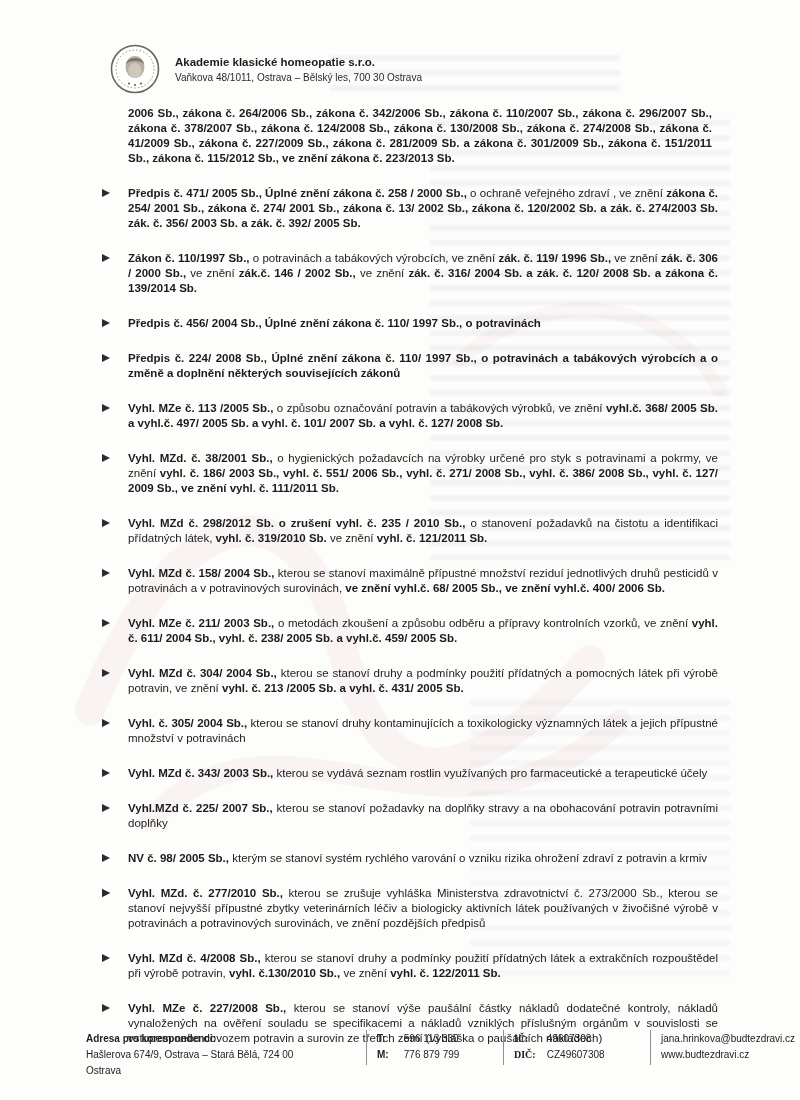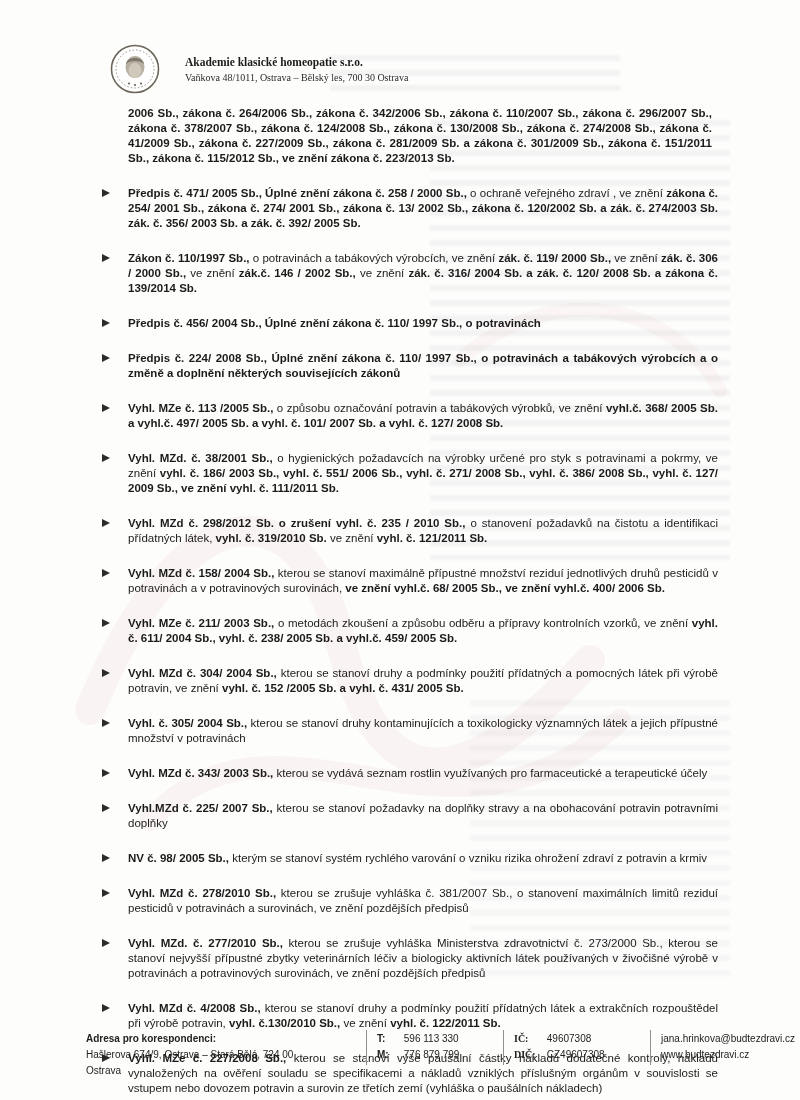--- a/index.html
+++ b/index.html
@@ -28,21 +28,21 @@
       transparent 6px, transparent 15px);
     filter:blur(1px);
   }
   .bleed.b1{left:430px;top:120px;width:300px;height:440px;}
   .bleed.b2{left:330px;top:55px;width:290px;height:42px;}
   .bleed.b3{left:470px;top:700px;width:260px;height:280px;opacity:.7;}
 
   
   header{
     position:absolute;left:110px;top:44px;right:80px;
-    display:flex;align-items:center;gap:25px;font-family:Liberation Serif, serif;
+    display:flex;align-items:center;gap:15px;
   }
   .logo{width:50px;height:50px;flex:0 0 auto;}
   .company-name{font-size:11.5px;font-weight:bold;color:#1c1c1c;}
   .company-addr{font-size:10px;color:#2a2a2a;margin-top:4px;}
 
   
   main{
     position:absolute;left:100px;top:106px;width:618px;
     font-size:11.5px;line-height:15px;color:#1b1b1b;
     text-align:justify;
@@ -105,34 +105,34 @@
     <div>
       <div class="company-name">Akademie klasické homeopatie s.r.o.</div>
       <div class="company-addr">Vaňkova 48/1011, Ostrava – Bělský les, 700 30 Ostrava</div>
     </div>
   </header>
 
   <main>
     <p class="intro"><b>2006 Sb., zákona č. 264/2006 Sb., zákona č. 342/2006 Sb., zákona č. 110/2007 Sb., zákona č. 296/2007 Sb., zákona č. 378/2007 Sb., zákona č. 124/2008 Sb., zákona č. 130/2008 Sb., zákona č. 274/2008 Sb., zákona č. 41/2009 Sb., zákona č. 227/2009 Sb., zákona č. 281/2009 Sb. a zákona č. 301/2009 Sb., zákona č. 151/2011 Sb., zákona č. 115/2012 Sb., ve znění zákona č. 223/2013 Sb.</b></p>
     <div id="items">
         <div class="item"><span class="marker"></span><span><b>Předpis č. 471/ 2005 Sb., Úplné znění zákona č. 258 / 2000 Sb.,</b><span> o ochraně veřejného zdraví , ve znění </span><b>zákona č. 254/ 2001 Sb., zákona č. 274/ 2001 Sb., zákona č. 13/ 2002 Sb., zákona č. 120/2002 Sb. a zák. č. 274/2003 Sb. zák. č. 356/ 2003 Sb. a zák. č. 392/ 2005 Sb.</b></span></div>
-        <div class="item"><span class="marker"></span><span><b>Zákon č. 110/1997 Sb.,</b><span> o potravinách a tabákových výrobcích, ve znění </span><b>zák. č. 119/ 2000 Sb.,</b><span> ve znění </span><b>zák. č. 306 / 2000 Sb.,</b><span> ve znění </span><b>zák.č. 146 / 2002 Sb.,</b><span> ve znění </span><b>zák. č. 316/ 2004 Sb. a zák. č. 120/ 2008 Sb. a zákona č. 139/2014 Sb.</b></span></div>
+        <div class="item"><span class="marker"></span><span><b>Zákon č. 110/1997 Sb.,</b><span> o potravinách a tabákových výrobcích, ve znění </span><b>zák. č. 119/ 1996 Sb.,</b><span> ve znění </span><b>zák. č. 306 / 2000 Sb.,</b><span> ve znění </span><b>zák.č. 146 / 2002 Sb.,</b><span> ve znění </span><b>zák. č. 316/ 2004 Sb. a zák. č. 120/ 2008 Sb. a zákona č. 139/2014 Sb.</b></span></div>
         <div class="item"><span class="marker"></span><span><b>Předpis č. 456/ 2004 Sb., Úplné znění zákona č. 110/ 1997 Sb., o potravinách</b></span></div>
         <div class="item"><span class="marker"></span><span><b>Předpis č. 224/ 2008 Sb., Úplné znění zákona č. 110/ 1997 Sb., o potravinách a tabákových výrobcích a o změně a doplnění některých souvisejících zákonů</b></span></div>
         <div class="item"><span class="marker"></span><span><b>Vyhl. MZe č. 113 /2005 Sb.,</b><span> o způsobu označování potravin a tabákových výrobků, ve znění </span><b>vyhl.č. 368/ 2005 Sb. a vyhl.č. 497/ 2005 Sb. a vyhl. č. 101/ 2007 Sb. a vyhl. č. 127/ 2008 Sb.</b></span></div>
         <div class="item"><span class="marker"></span><span><b>Vyhl. MZd. č. 38/2001 Sb.,</b><span> o hygienických požadavcích na výrobky určené pro styk s potravinami a pokrmy, ve znění </span><b>vyhl. č. 186/ 2003 Sb., vyhl. č. 551/ 2006 Sb., vyhl. č. 271/ 2008 Sb., vyhl. č. 386/ 2008 Sb., vyhl. č. 127/ 2009 Sb., ve znění vyhl. č. 111/2011 Sb.</b></span></div>
         <div class="item"><span class="marker"></span><span><b>Vyhl. MZd č. 298/2012 Sb. o zrušení vyhl. č. 235 / 2010 Sb.,</b><span> o stanovení požadavků na čistotu a identifikaci přídatných látek, </span><b>vyhl. č. 319/2010 Sb.</b><span> ve znění </span><b>vyhl. č. 121/2011 Sb.</b></span></div>
         <div class="item"><span class="marker"></span><span><b>Vyhl. MZd č. 158/ 2004 Sb.,</b><span> kterou se stanoví maximálně přípustné množství reziduí jednotlivých druhů pesticidů v potravinách a v potravinových surovinách, </span><b>ve znění vyhl.č. 68/ 2005 Sb., ve znění vyhl.č. 400/ 2006 Sb.</b></span></div>
         <div class="item"><span class="marker"></span><span><b>Vyhl. MZe č. 211/ 2003 Sb.,</b><span> o metodách zkoušení a způsobu odběru a přípravy kontrolních vzorků, ve znění </span><b>vyhl. č. 611/ 2004 Sb., vyhl. č. 238/ 2005 Sb. a vyhl.č. 459/ 2005 Sb.</b></span></div>
-        <div class="item"><span class="marker"></span><span><b>Vyhl. MZd č. 304/ 2004 Sb.,</b><span> kterou se stanoví druhy a podmínky použití přídatných a pomocných látek při výrobě potravin, ve znění </span><b>vyhl. č. 152 /2005 Sb. a vyhl. č. 431/ 2005 Sb.</b></span></div>
+        <div class="item"><span class="marker"></span><span><b>Vyhl. MZd č. 304/ 2004 Sb.,</b><span> kterou se stanoví druhy a podmínky použití přídatných a pomocných látek při výrobě potravin, ve znění </span><b>vyhl. č. 213 /2005 Sb. a vyhl. č. 431/ 2005 Sb.</b></span></div>
         <div class="item"><span class="marker"></span><span><b>Vyhl. č. 305/ 2004 Sb.,</b><span> kterou se stanoví druhy kontaminujících a toxikologicky významných látek a jejich přípustné množství v potravinách</span></span></div>
         <div class="item"><span class="marker"></span><span><b>Vyhl. MZd č. 343/ 2003 Sb.,</b><span> kterou se vydává seznam rostlin využívaných pro farmaceutické a terapeutické účely</span></span></div>
         <div class="item"><span class="marker"></span><span><b>Vyhl.MZd č. 225/ 2007 Sb.,</b><span> kterou se stanoví požadavky na doplňky stravy a na obohacování potravin potravními doplňky</span></span></div>
         <div class="item"><span class="marker"></span><span><b>NV č. 98/ 2005 Sb.,</b><span> kterým se stanoví systém rychlého varování o vzniku rizika ohrožení zdraví z potravin a krmiv</span></span></div>
-        <div class="item"><span class="marker"></span><span><b>Vyhl. MZd č. 278/2010 Sb.,</b><span> kterou se zrušuje vyhláška č. 381/2007 Sb., o stanovení maximálních limitů reziduí pesticidů v potravinách a surovinách, ve znění pozdějších předpisů</span></span></div>
+        <div class="item"><span class="marker"></span></div>
         <div class="item"><span class="marker"></span><span><b>Vyhl. MZd. č. 277/2010 Sb.,</b><span> kterou se zrušuje vyhláška Ministerstva zdravotnictví č. 273/2000 Sb., kterou se stanoví nejvyšší přípustné zbytky veterinárních léčiv a biologicky aktivních látek používaných v živočišné výrobě v potravinách a potravinových surovinách, ve znění pozdějších předpisů</span></span></div>
         <div class="item"><span class="marker"></span><span><b>Vyhl. MZd č. 4/2008 Sb.,</b><span> kterou se stanoví druhy a podmínky použití přídatných látek a extrakčních rozpouštědel při výrobě potravin, </span><b>vyhl. č.130/2010 Sb.,</b><span> ve znění </span><b>vyhl. č. 122/2011 Sb.</b></span></div>
         <div class="item"><span class="marker"></span><span><b>Vyhl. MZe č. 227/2008 Sb.,</b><span> kterou se stanoví výše paušální částky nákladů dodatečné kontroly, nákladů vynaložených na ověření souladu se specifikacemi a nákladů vzniklých příslušným orgánům v souvislosti se vstupem nebo dovozem potravin a surovin ze třetích zemí (vyhláška o paušálních nákladech)</span></span></div>
       </div>
   </main>
 
   <footer>
     <div class="f-col f-col1">
       <div class="f-label">Adresa pro korespondenci:</div>
       <div>Hašlerova 674/9, Ostrava – Stará Bělá, 724 00 Ostrava</div>

